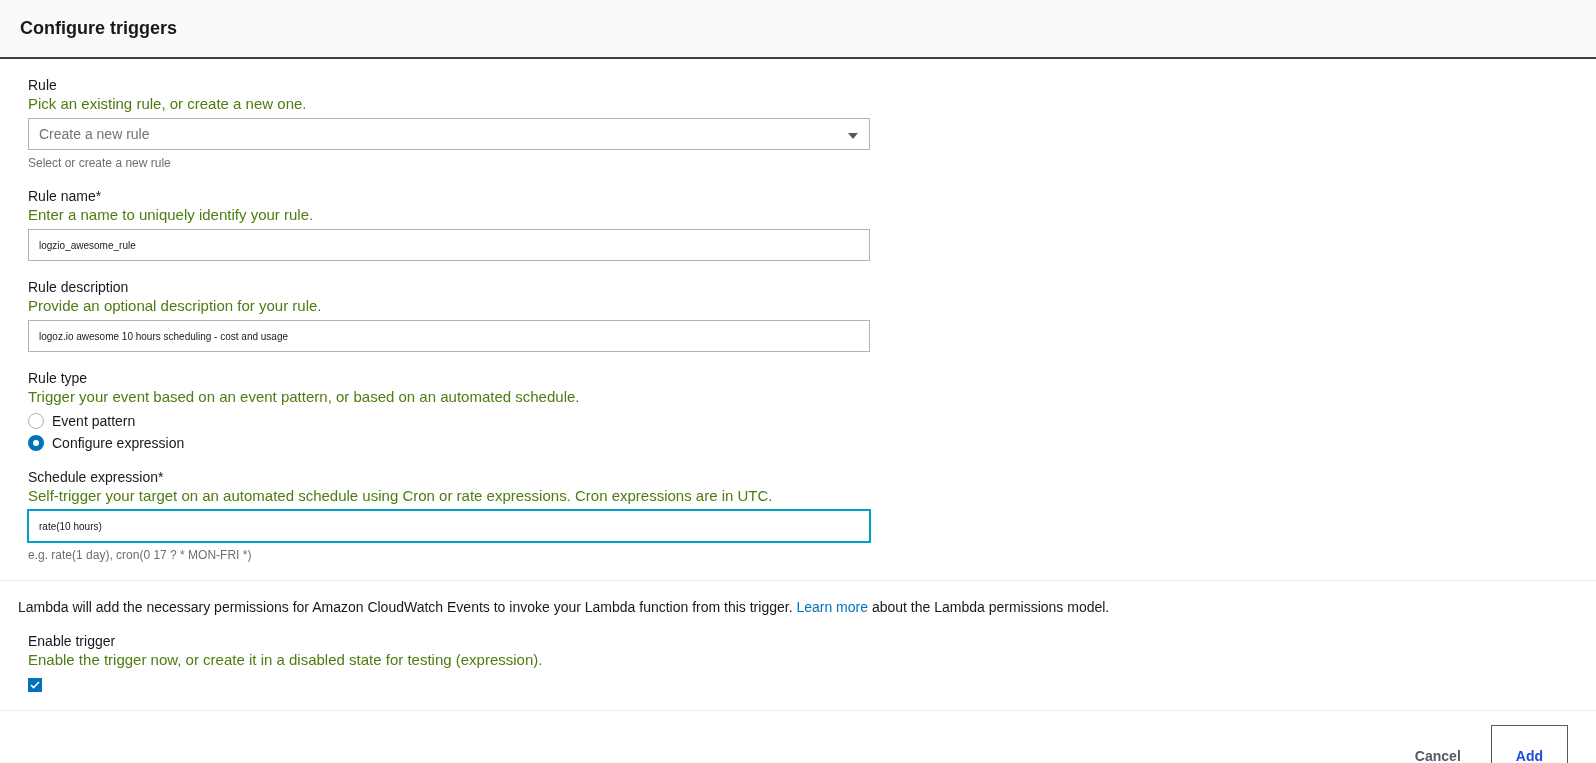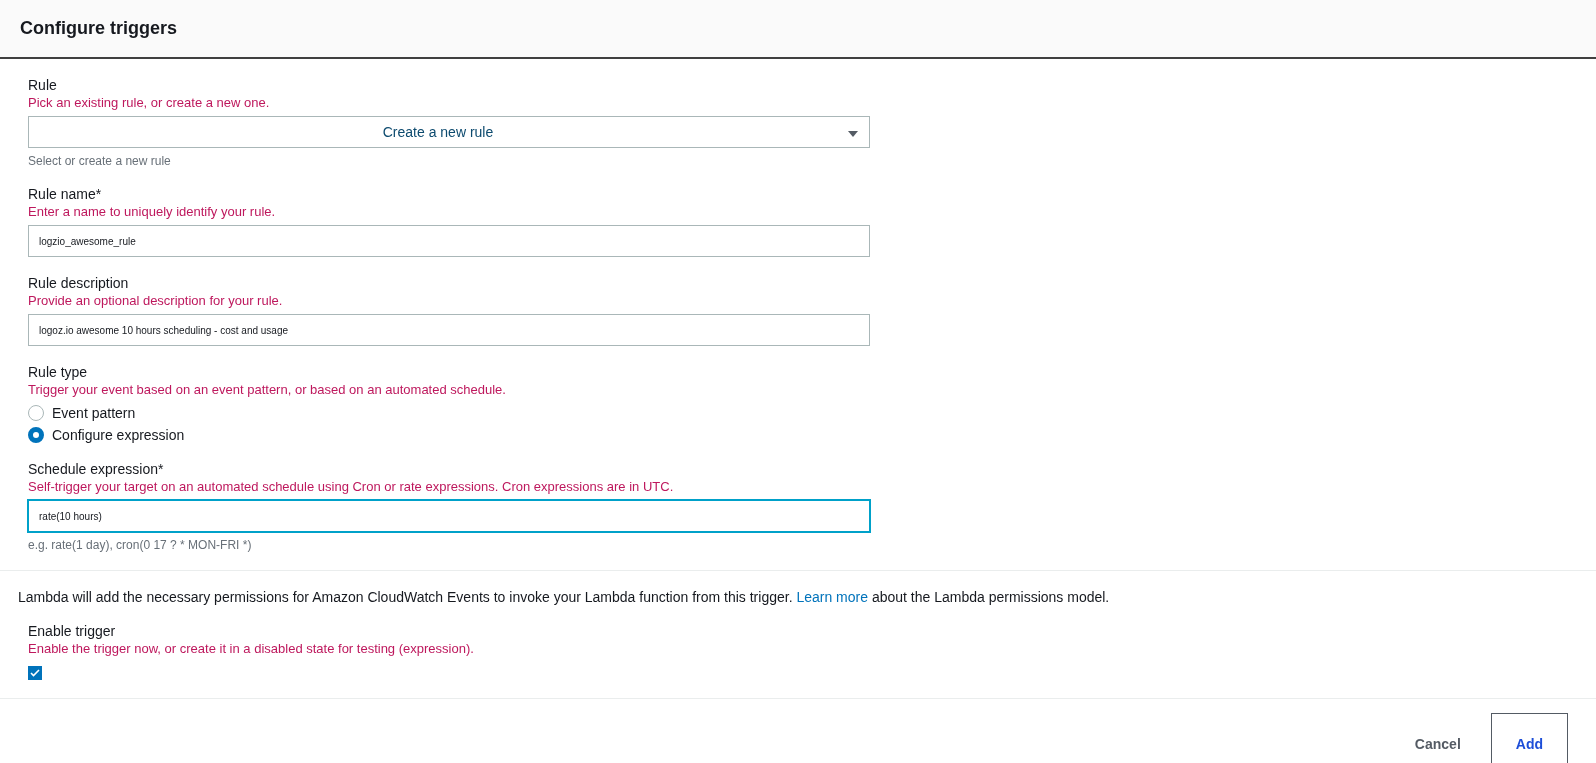--- a/index.html
+++ b/index.html
@@ -26,46 +26,45 @@
     .field-group {
       margin-bottom: 18px;
     }
     .field-label {
       font-size: 14px;
       color: #16191f;
       display: block;
       margin-bottom: 2px;
     }
     .field-hint {
-      font-size: 13px;
-      color: #be185d;
+      font-size: 15px;
+      color: #4d7c0f;
       margin-bottom: 6px;
       display: block;
     }
     .field-hint-bottom {
       font-size: 12px;
       color: #687078;
       margin-top: 6px;
     }
     .select-wrapper {
       position: relative;
       width: 842px;
     }
     .select {
       width: 100%;
       height: 32px;
       border: 1px solid #aab7b8;
       background: #fff;
       padding: 5px 32px 5px 10px;
       font-size: 14px;
-      color: #0c4a6e;
+      color: #737373;
       cursor: pointer;
       display: flex;
       align-items: center;
-      justify-content: center;
     }
     .select-caret {
       position: absolute;
       right: 12px;
       top: 50%;
       transform: translateY(-50%);
       pointer-events: none;
     }
     .text-input {
       width: 842px;

